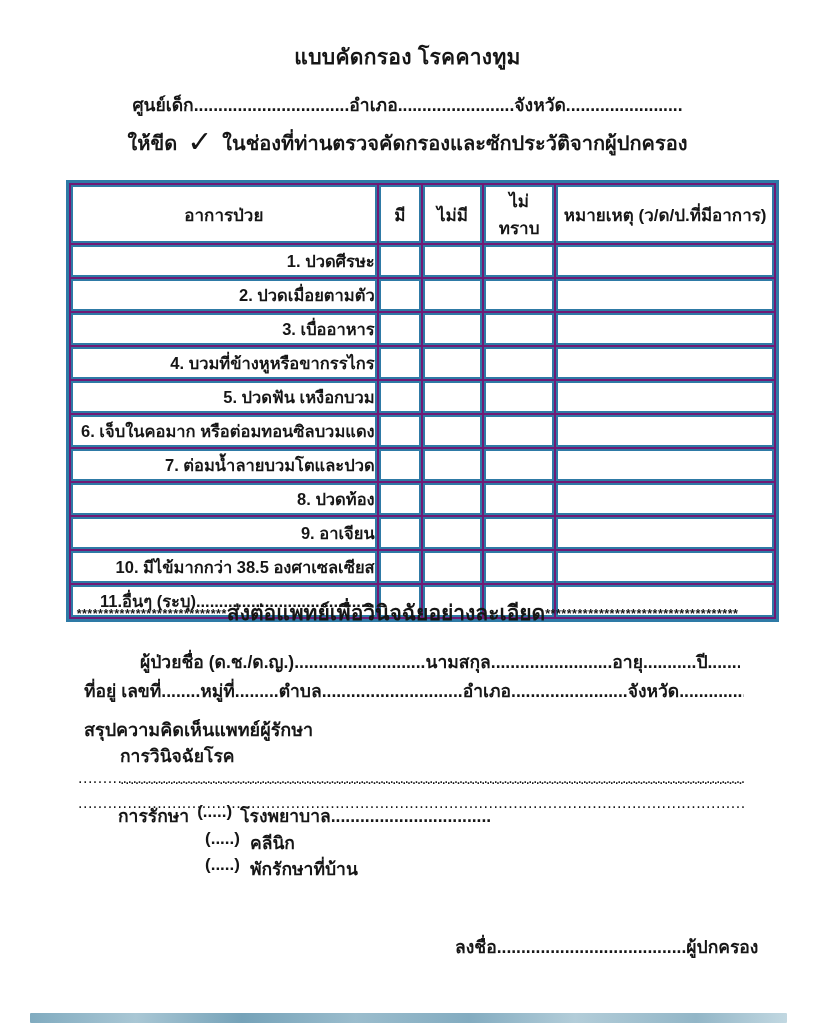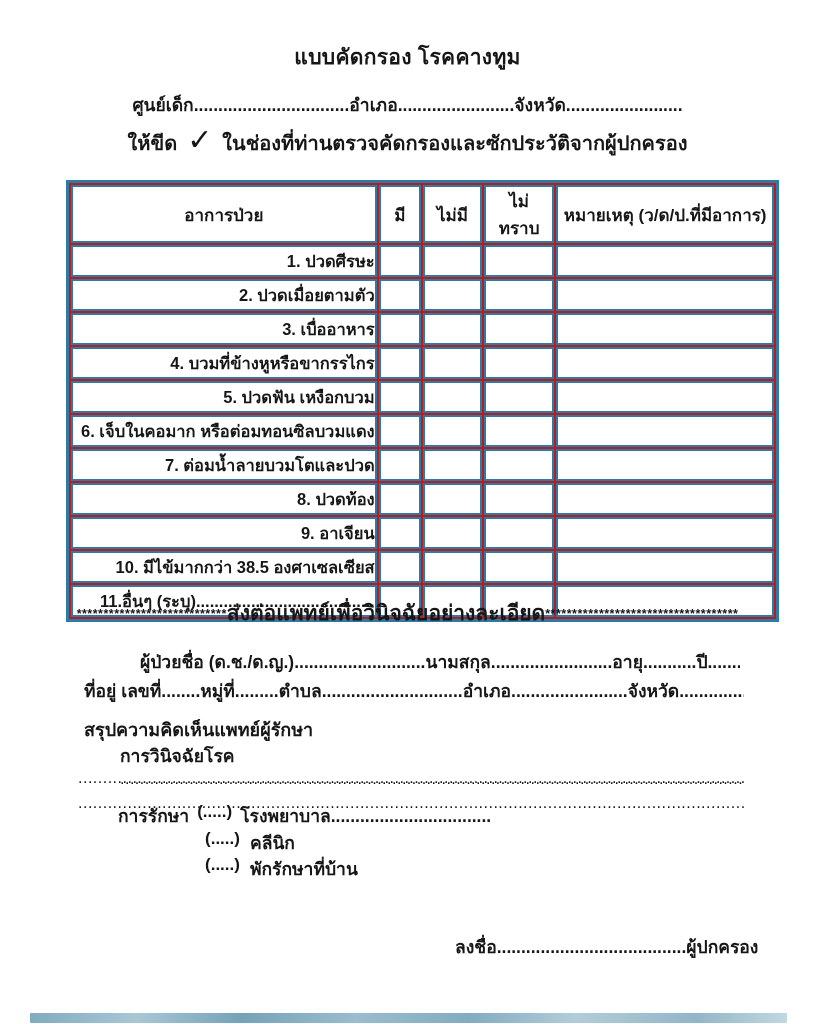--- a/index.html
+++ b/index.html
@@ -13,29 +13,29 @@
     background:#ffffff;
     font-family:"Liberation Sans","DejaVu Sans",sans-serif;
     color:var(--ink);
     overflow:hidden;
   }
   .center{width:100%;text-align:center;}
   .abs{position:absolute;}
 
   .title{top:40px;font-size:21px;font-weight:700;letter-spacing:.3px;}
   .location-line{top:91px;font-size:18px;font-weight:600;}
-  .instruction{top:127px;display:flex;justify-content:center;align-items:flex-start;gap:10px;}
+  .instruction{top:127px;display:flex;justify-content:center;align-items:flex-end;gap:10px;}
   .instruction .txt{font-size:20px;font-weight:700;}
   .instruction .chk{font-size:30px;font-weight:900;line-height:1;position:relative;top:-2px;}
 
   table.screen{
     position:absolute;left:66px;top:180px;width:713px;
     border-collapse:separate;border-spacing:2px;
     border:3px solid var(--tb);
-    background:#b91c1c;
+    background:#701a75;
   }
   table.screen th,table.screen td{border:2px solid var(--tb);background:#fff;}
   table.screen th{height:33px;font-size:17px;font-weight:700;text-align:center;padding:0 4px;}
   td.symptom{height:26px;font-size:16.5px;font-weight:700;text-align:right;padding:0 0 0 8px;white-space:nowrap;overflow:hidden;}
   td.blank{height:26px;}
 
   .banner{top:596px;font-weight:700;white-space:nowrap;}
   .banner .stars{font-size:12.5px;letter-spacing:.5px;position:relative;top:-2px;}
   .banner .btxt{font-size:21px;}
 

